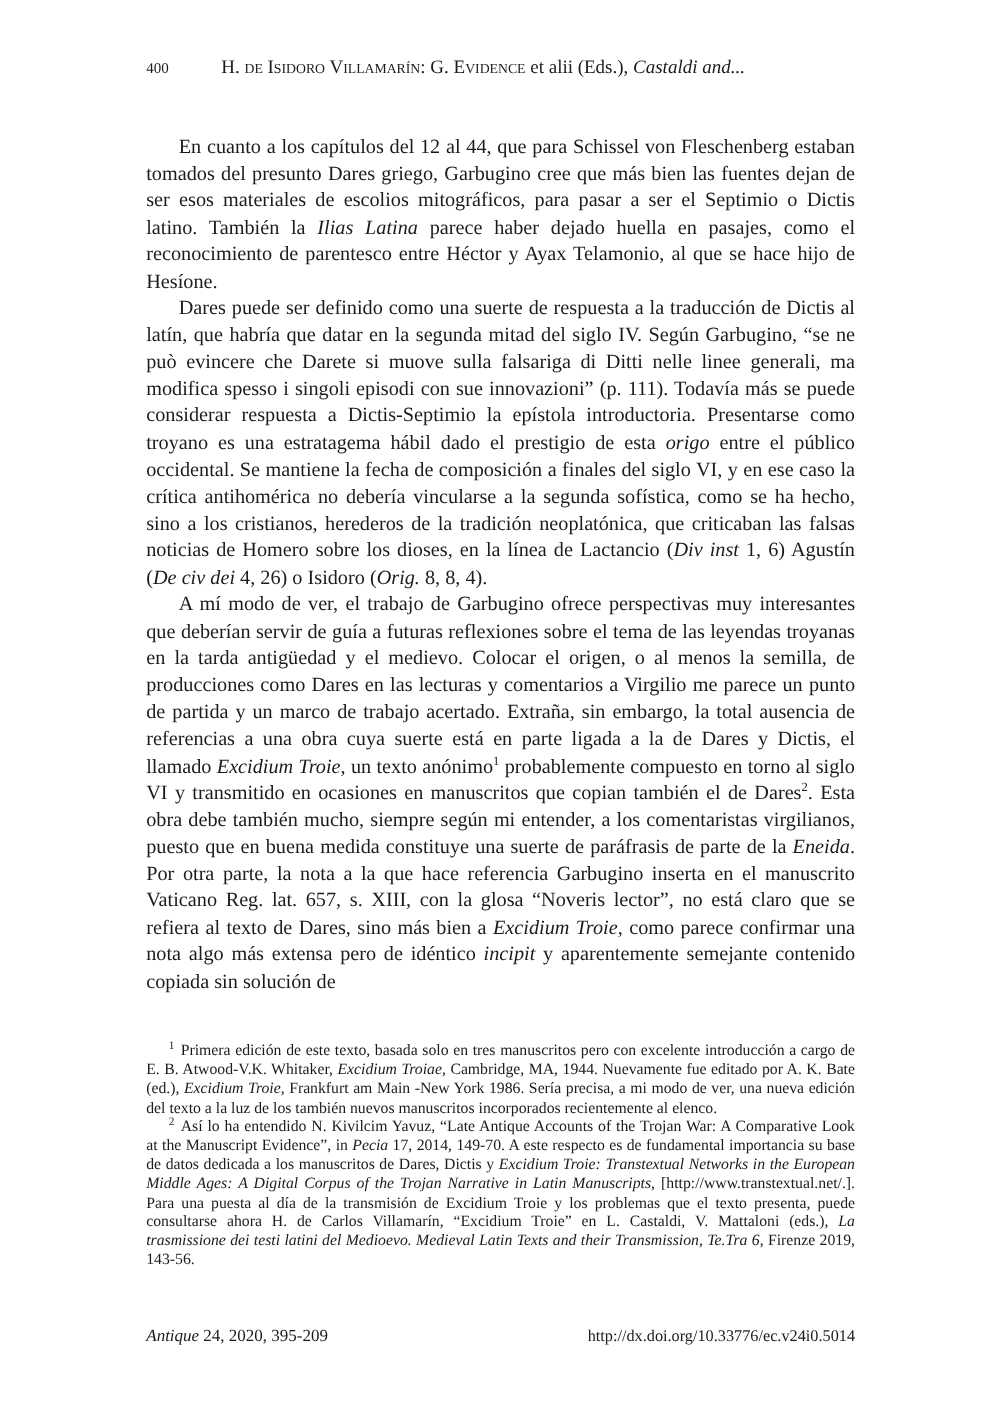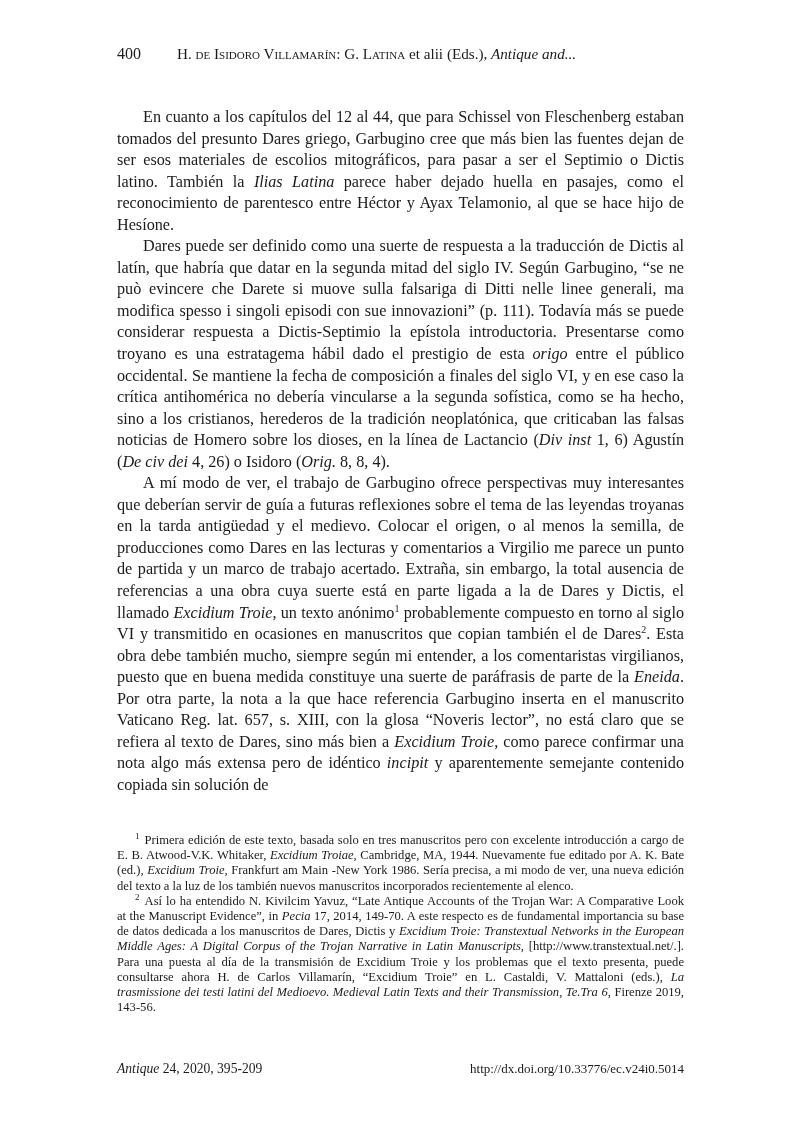--- a/index.html
+++ b/index.html
@@ -29,21 +29,21 @@
     left: 117px;
     top: 44px;
     width: 566px;
     font-size: 15.2px;
     line-height: 20px;
     white-space: nowrap;
   }
   .runhead .folio {
     display: inline-block;
     width: 60px;
-    font-size: 16px;
+    font-size: 12px;
   }
   .sc {
     font-variant: small-caps;
     text-align: center;
   }
   .it { font-style: italic; }
 
   
   .body-block {
     position: absolute;
@@ -106,21 +106,21 @@
     font-size: 13px;
   }
   .footer::after { content: ""; display: block; clear: both; }
 </style>
 </head>
 <body>
 
 <div class="page">
 
   <div class="runhead">
-    <span class="folio">400</span><span>H.</span><span class="sc"> <span>de</span></span><span class="sc"> <span>Isidoro Villamarín</span></span><span>:</span><span> <span>G.</span></span><span class="sc"> <span>Latina</span></span><span> <span>et alii (Eds.),</span></span><span class="it"> <span>Antique and...</span></span>
+    <span class="folio">400</span><span>H.</span><span class="sc"> <span>de</span></span><span class="sc"> <span>Isidoro Villamarín</span></span><span>:</span><span> <span>G.</span></span><span class="sc"> <span>Evidence</span></span><span> <span>et alii (Eds.),</span></span><span class="it"> <span>Castaldi and...</span></span>
   </div>
 
   <div class="body-block" id="body-block">
       <p><span>En cuanto a los capítulos del 12 al 44, que para Schissel von Fleschenberg estaban tomados del presunto Dares griego, Garbugino cree que más bien las fuentes dejan de ser esos materiales de escolios mitográficos, para pasar a ser el Septimio o Dictis latino. También la </span><em class="it">Ilias Latina</em><span> parece haber dejado huella en pasajes, como el reconocimiento de parentesco entre Héctor y Ayax Telamonio, al que se hace hijo de Hesíone.</span></p>
       <p><span>Dares puede ser definido como una suerte de respuesta a la traducción de Dictis al latín, que habría que datar en la segunda mitad del siglo IV. Según Garbugino, “se ne può evincere che Darete si muove sulla falsariga di Ditti nelle linee generali, ma modifica spesso i singoli episodi con sue innovazioni” (p. 111). Todavía más se puede considerar respuesta a Dictis-Septimio la epístola introductoria. Presentarse como troyano es una estratagema hábil dado el prestigio de esta </span><em class="it">origo</em><span> entre el público occidental. Se mantiene la fecha de composición a finales del siglo VI, y en ese caso la crítica antihomérica no debería vincularse a la segunda sofística, como se ha hecho, sino a los cristianos, herederos de la tradición neoplatónica, que criticaban las falsas noticias de Homero sobre los dioses, en la línea de Lactancio (</span><em class="it">Div inst</em><span> 1, 6) Agustín (</span><em class="it">De civ dei</em><span> 4, 26) o Isidoro (</span><em class="it">Orig.</em><span> 8, 8, 4).</span></p>
       <p><span>A mí modo de ver, el trabajo de Garbugino ofrece perspectivas muy interesantes que deberían servir de guía a futuras reflexiones sobre el tema de las leyendas troyanas en la tarda antigüedad y el medievo. Colocar el origen, o al menos la semilla, de producciones como Dares en las lecturas y comentarios a Virgilio me parece un punto de partida y un marco de trabajo acertado.  Extraña, sin embargo, la total ausencia de referencias a una obra cuya suerte está en parte ligada a la de Dares y Dictis, el llamado </span><em class="it">Excidium Troie</em><span>, un texto anónimo</span><sup class="fnref">1</sup><span> probablemente compuesto en torno al siglo VI y transmitido en ocasiones en manuscritos que copian también el de Dares</span><sup class="fnref">2</sup><span>. Esta obra debe también mucho, siempre según mi entender, a los comentaristas virgilianos, puesto que en buena medida constituye una suerte de paráfrasis de parte de la </span><em class="it">Eneida</em><span>. Por otra parte, la nota a la que hace referencia Garbugino inserta en el manuscrito Vaticano  Reg. lat. 657, s. XIII, con la glosa “Noveris lector”, no está claro que se refiera al texto de Dares, sino más bien a </span><em class="it">Excidium Troie</em><span>, como parece confirmar una nota algo más extensa pero de idéntico </span><em class="it">incipit</em><span> y aparentemente semejante contenido copiada sin solución de</span></p>
     </div>
 
   <div class="footnotes" id="footnotes-block">
       <p><sup class="fnnum">1</sup><span>Primera edición de este texto, basada solo en tres manuscritos pero con excelente introducción a cargo de E. B. Atwood-V.K. Whitaker, </span><em class="it">Excidium Troiae</em><span>, Cambridge, MA, 1944. Nuevamente fue editado por  A. K. Bate (ed.), </span><em class="it">Excidium Troie</em><span>, Frankfurt am Main -New York 1986. Sería precisa, a mi modo de ver, una nueva edición del texto a la luz de los también nuevos manuscritos incorporados recientemente al elenco.</span></p>

